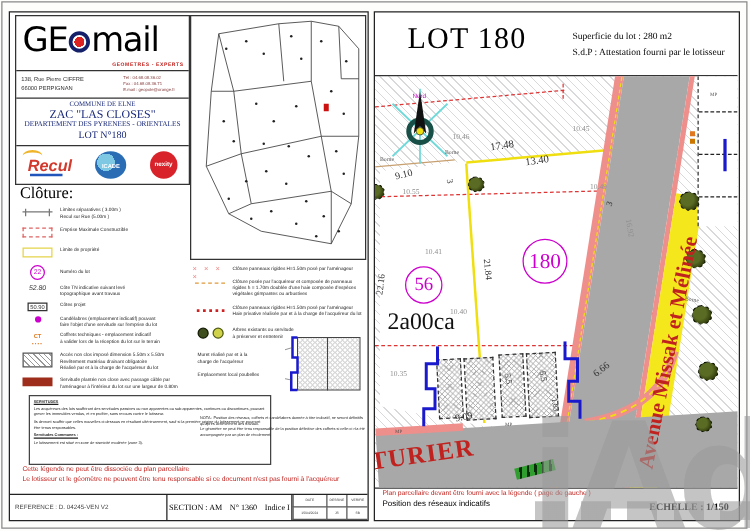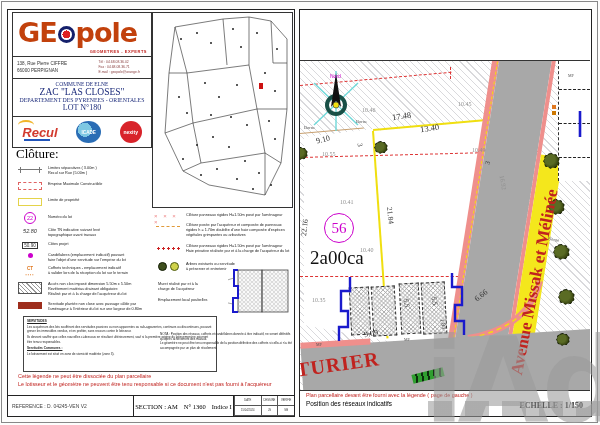--- a/index.html
+++ b/index.html
@@ -11,22 +11,22 @@
   #left-page  { left:7px;  top:9px;  width:288px; height:408px; }
   #right-page { left:299px; top:9px; width:293px; height:408px; }
   .abs { position:absolute; }
   .serif { font-family:"Liberation Serif",serif; }
   .navy { color:#1b2a7a; }
   .red { color:#c0231f; }
 
   
   .hdr-box { position:absolute; left:4px; top:2px; width:140px; border:1px solid #333; }
   .logo-row { height:44px; border-bottom:1px solid #333; position:relative; }
-  .geo-ge,.geo-pole { font-family:"DejaVu Sans",sans-serif; font-weight:700;
-    font-size:27px; color:#c2410c; letter-spacing:-1px; }
+  .geo-ge,.geo-pole { font-family:"DejaVu Sans",sans-serif; font-weight:400;
+    font-size:27px; color:#000000; letter-spacing:-1px; }
   .geo-target { display:inline-block; width:17px; height:17px; border-radius:50%;
     border:3px solid #15206b; background:radial-gradient(circle,#d22 0 4px,#fff 4px);
     vertical-align:-1px; margin:0 1px; }
   .geo-sub { position:absolute; right:4px; bottom:2px; font-size:4px; color:#c0231f;
     font-weight:bold; letter-spacing:.5px; }
   .addr-row { height:22px; border-bottom:1px solid #333; display:flex; }
   .addr-l { width:62%; padding:3px 2px 0 4px; font-size:4.6px; color:#333; line-height:1.6; }
   .addr-r { width:38%; padding:3px 2px 0 0; font-size:3.4px; color:#8a4040; line-height:1.5; }
   .title-row { height:38px; border-bottom:1px solid #333; text-align:center; padding-top:2px; }
   .t1 { font-size:5.5px; } .t2 { font-size:9.5px; } .t3 { font-size:5.8px; } .t4 { font-size:8px;text-align:center; }
@@ -165,21 +165,21 @@
 </head>
 <body>
 
 <div class="edge"></div>
 
 <div class="page" id="left-page">
 
   <div class="hdr-box">
     <div class="logo-row">
       <div class="abs" style="left:5px;top:4px;">
-        <span class="geo-ge">GE</span><span class="geo-target"></span><span class="geo-pole">pole</span>
+        <span class="geo-ge">GE</span><span class="geo-target"></span><span class="geo-pole">mail</span>
       </div>
       <div class="geo-sub">GEOMETRES - EXPERTS</div>
     </div>
     <div class="addr-row">
       <div class="addr-l">
         <div>138, Rue Pierre CIFFRE</div>
         <div>66000 PERPIGNAN</div>
       </div>
       <div class="addr-r">
         <div>Tél : 04.68.08.36.02</div>
@@ -397,20 +397,27 @@
       <div>DESSINE</div>
       <div>VERIFIE</div>
       <div>15/04/2024</div>
       <div>JS</div>
       <div>SB</div>
     </div>
   </div>
 </div>
 
 <div class="page" id="right-page">
+  <div id="rhdr">
+    <div class="abs serif" id="lot-title">LOT 180</div>
+    <div class="abs serif" id="sup-block">
+      <div>Superficie  du lot : 280 m2</div>
+      <div>S.d.P : Attestation fourni par le lotisseur</div>
+    </div>
+  </div>
 
   <div id="plan">
 
     <div class="lotwhite" style="clip-path:polygon(73px 70px,203px 58px,240px 228px,198px 280px,88px 280px);"></div>
     <div class="lotwhite" style="clip-path:polygon(4px 76px,73px 68px,88px 280px,4px 264px);"></div>
 
     <div class="rdash" style="left:0;top:24px;width:152px;transform:rotate(-5deg);transform-origin:0 0;"></div>
     <div class="rdash" style="left:150px;top:6px;width:0;height:12px;border-top:none;border-left:1.1px dashed #dd3434;"></div>
     <div class="rdash" style="left:0;top:96px;width:238px;transform:rotate(-1.5deg);transform-origin:0 0;"></div>
     <div class="rdash" style="left:206px;top:92px;width:0;height:126px;border-top:none;border-left:1.1px dashed #dd3434;transform:rotate(-9deg);transform-origin:0 0;"></div>
@@ -476,20 +483,21 @@
     </svg>
 
     <div class="treeI" style="left:74px;top:80px;"></div>
     <div class="treeI" style="left:-6px;top:86px;"></div>
     <div class="treeI" style="left:243px;top:92px;width:17px;height:16px;"></div>
     <div class="treeI" style="left:248px;top:138px;width:17px;height:16px;"></div>
     <div class="treeI" style="left:253px;top:183px;width:17px;height:16px;"></div>
     <div class="treeI" style="left:258px;top:228px;width:17px;height:16px;"></div>
     <div class="treeI" style="left:256px;top:272px;"></div>
 
+    <div class="lot-circ" style="left:118px;top:130px;width:36px;height:36px;font-size:17px;">180</div>
     <div class="lot-circ" style="left:24px;top:152px;width:30px;height:30px;font-size:15px;">56</div>
     <div class="lot-area serif" style="left:10px;top:186px;font-size:19px;">2a00ca</div>
 
     <div id="avenue-text">Avenue Missak  et Mélinée</div>
 
     <span class="mm" style="left:16px;top:74px;transform:rotate(-14deg);font-size:8px;">9.10</span>
     <span class="mm" style="left:92px;top:50px;transform:rotate(-8deg);font-size:8.5px;">17.48</span>
     <span class="mm" style="left:120px;top:62px;transform:rotate(-8deg);font-size:8.5px;">13.40</span>
     <span class="mm mg" style="left:62px;top:46px;">10.46</span>
     <span class="mm mg" style="left:158px;top:40px;">10.45</span>

